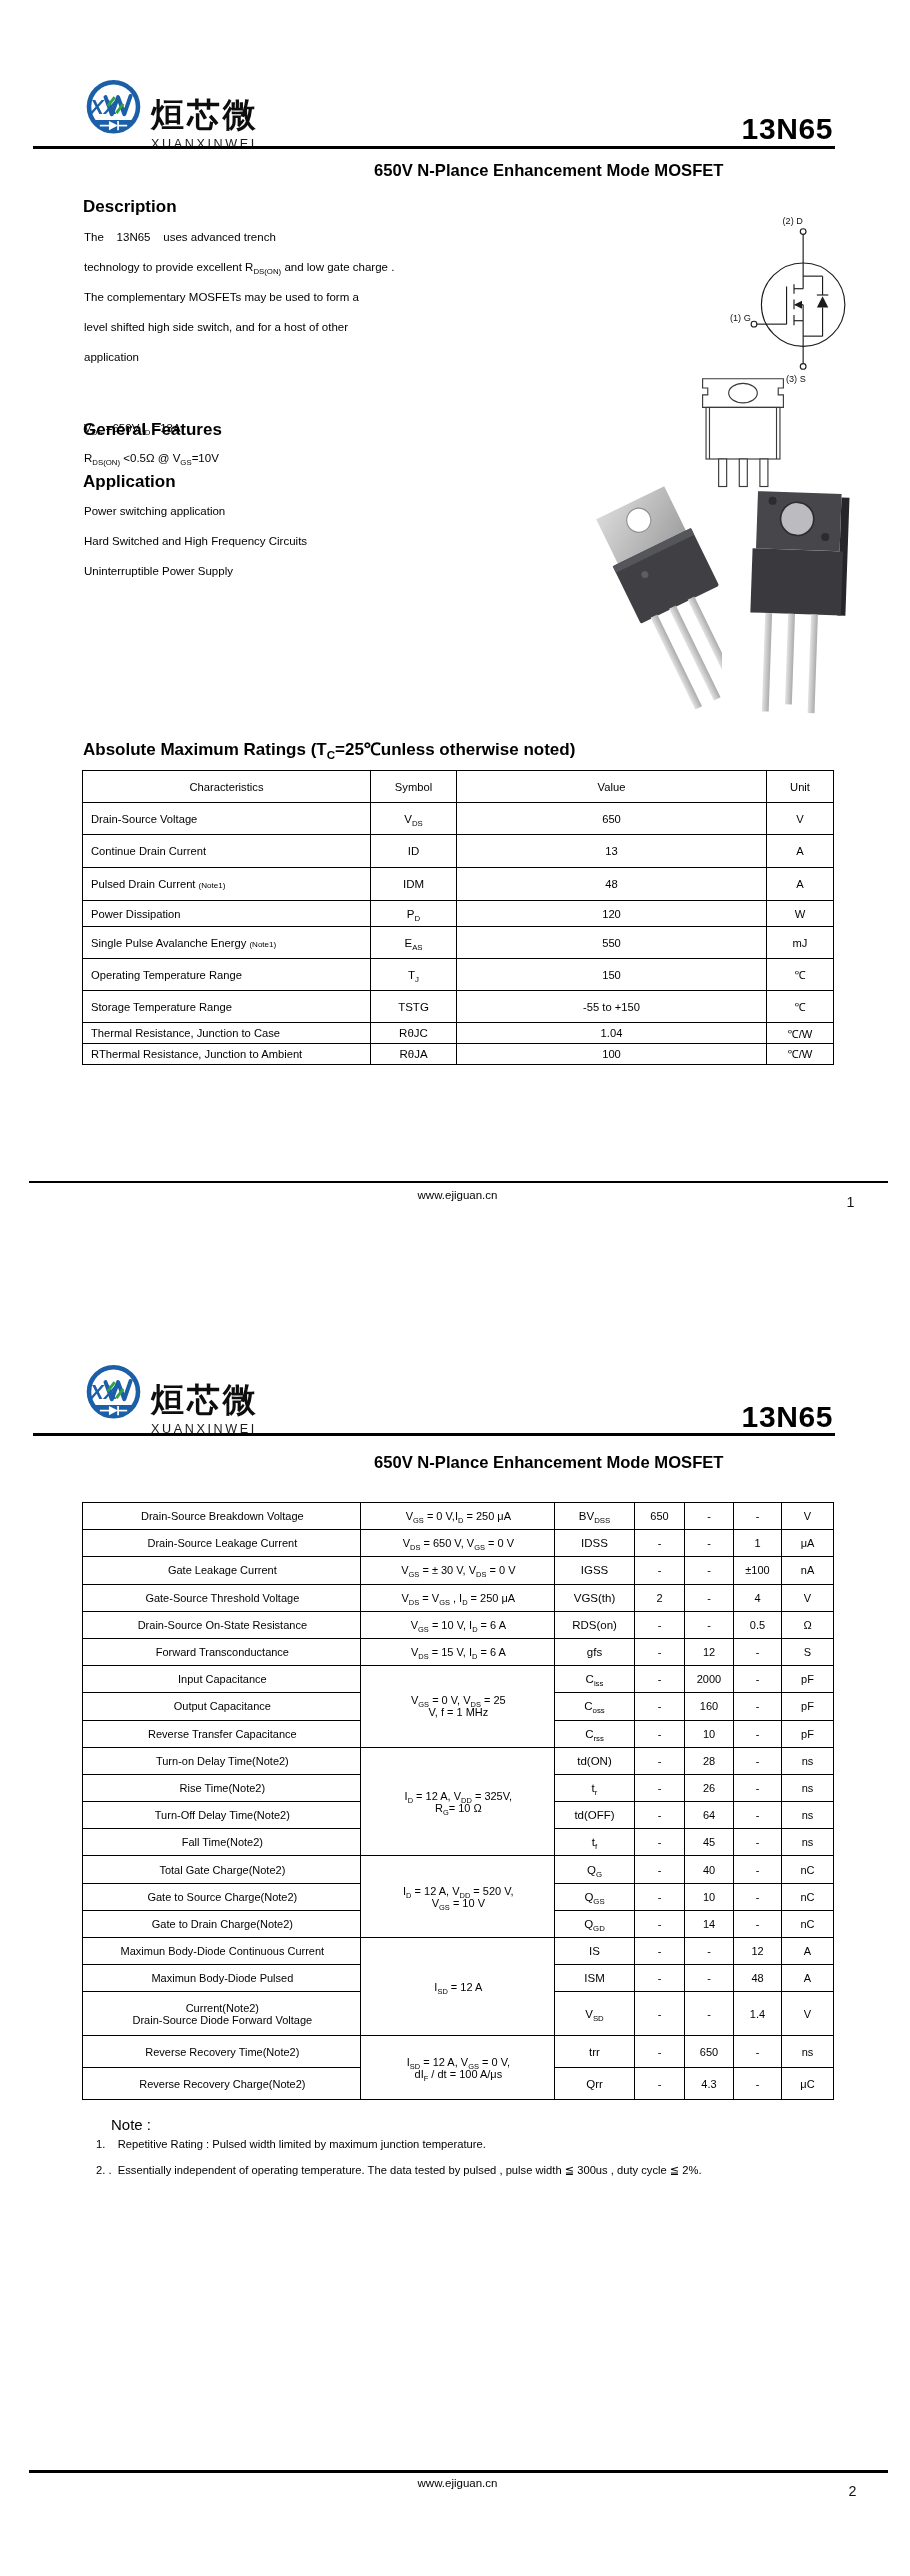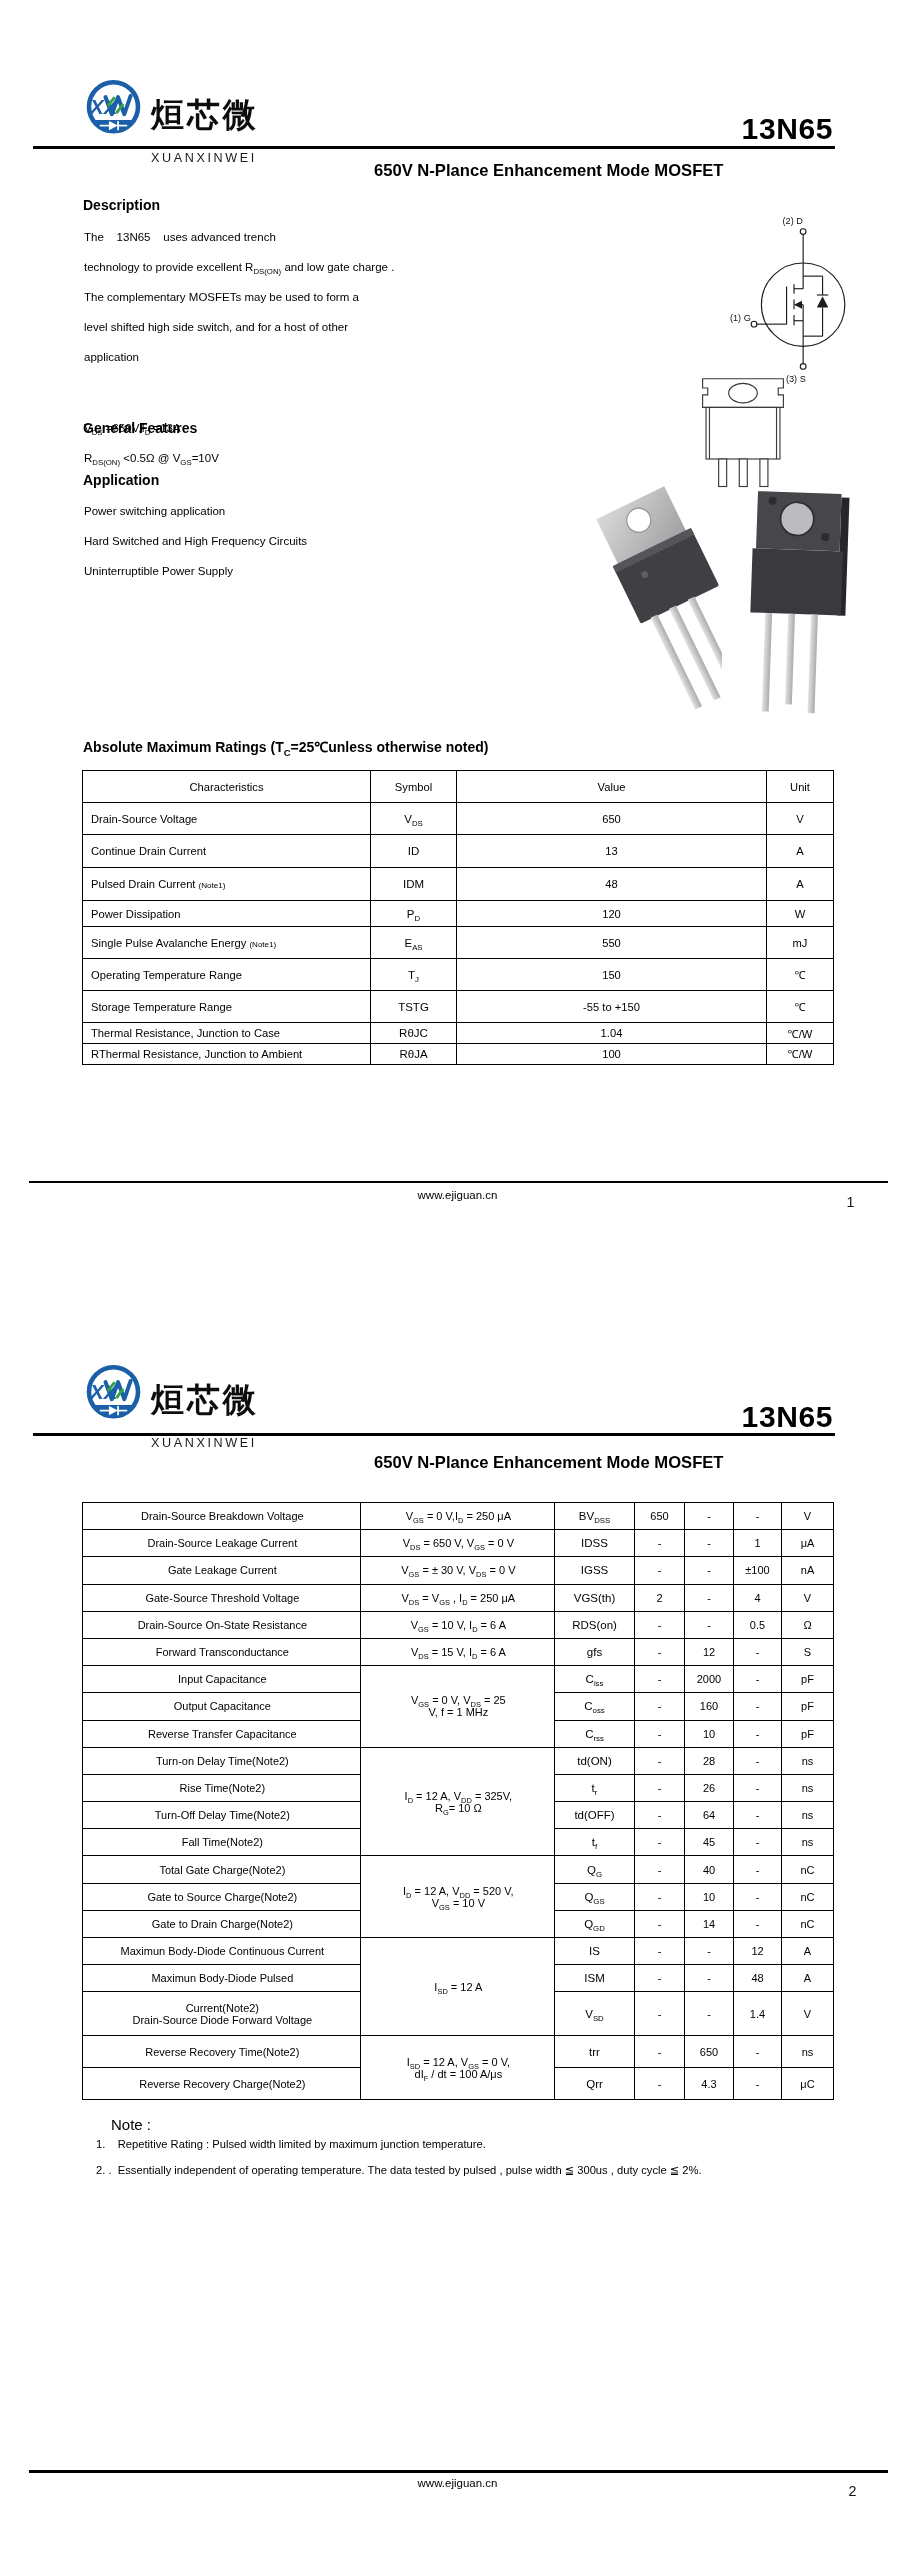--- a/index.html
+++ b/index.html
@@ -3,26 +3,26 @@
 <meta charset="utf-8">
 <style>
   html,body{margin:0;padding:0;background:#888;}
   .sheet{position:relative;width:910px;height:2576px;background:#fff;
          font-family:"Liberation Sans",sans-serif;color:#000;overflow:hidden;}
   section.page{position:absolute;inset:0;}
   .abs{position:absolute;}
   .rule{position:absolute;background:#000;}
   .pn{position:absolute;font-size:30px;font-weight:bold;letter-spacing:0.6px;}
   .subtitle{position:absolute;font-size:16.6px;font-weight:bold;white-space:nowrap;}
-  .sec-title{position:absolute;font-size:14px;font-weight:bold;white-space:nowrap;}
+  .sec-title{position:absolute;font-size:17px;font-weight:bold;white-space:nowrap;}
   .bline{height:30px;font-size:11.5px;white-space:pre-wrap;line-height:13.8px;}
   .bl52 .bline{height:30px;}
   .logo{position:absolute;display:flex;align-items:flex-start;}
   .logo-zh{font-size:33px;font-weight:bold;line-height:1.05;letter-spacing:2.9px;margin-top:22px;color:#0d0d0d;}
-  .logo-en{font-size:12.6px;letter-spacing:2.6px;margin-top:18px;color:#1b1b1b;}
+  .logo-en{font-size:12.6px;letter-spacing:2.6px;margin-top:4px;color:#1b1b1b;}
   .logo-text{margin-left:8px;}
   table{border-collapse:collapse;table-layout:fixed;}
   .t1{position:absolute;border:1.7px solid #000;}
   .t1 th,.t1 td{border:1.7px solid #000;font-size:11.2px;font-weight:normal;
       text-align:center;vertical-align:middle;padding:0.6px 3.4px;overflow:hidden;}
   .t1 .cl{text-align:left;padding-left:8px;}
   .t2{position:absolute;border:1.7px solid #000;}
   .t2 td{border:1.1px solid #000;font-size:11px;text-align:center;vertical-align:middle;
       padding:0.6px 2.3px;height:25px;overflow:hidden;}
   .t2 .cl,.t2 .cond{text-align:center;padding-left:4px;white-space:pre-line;}

